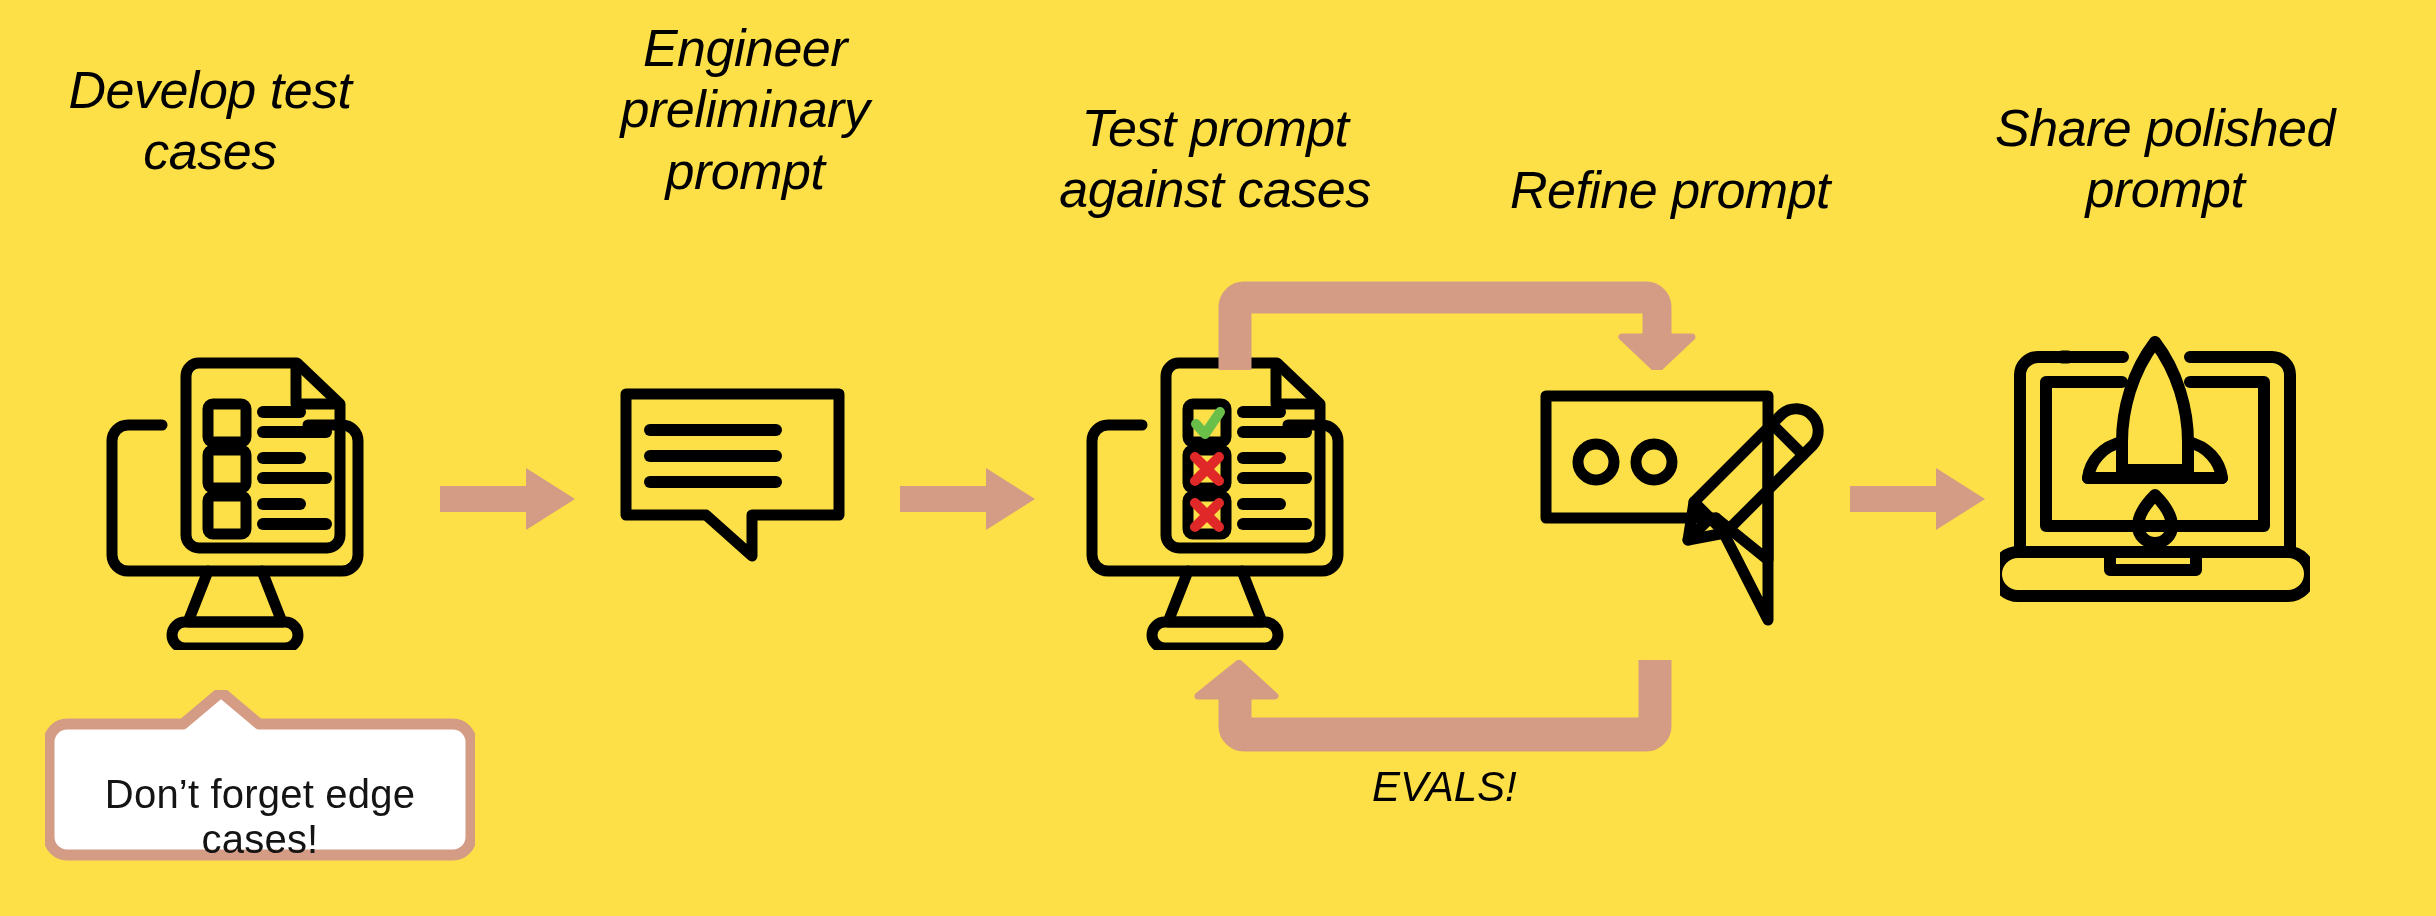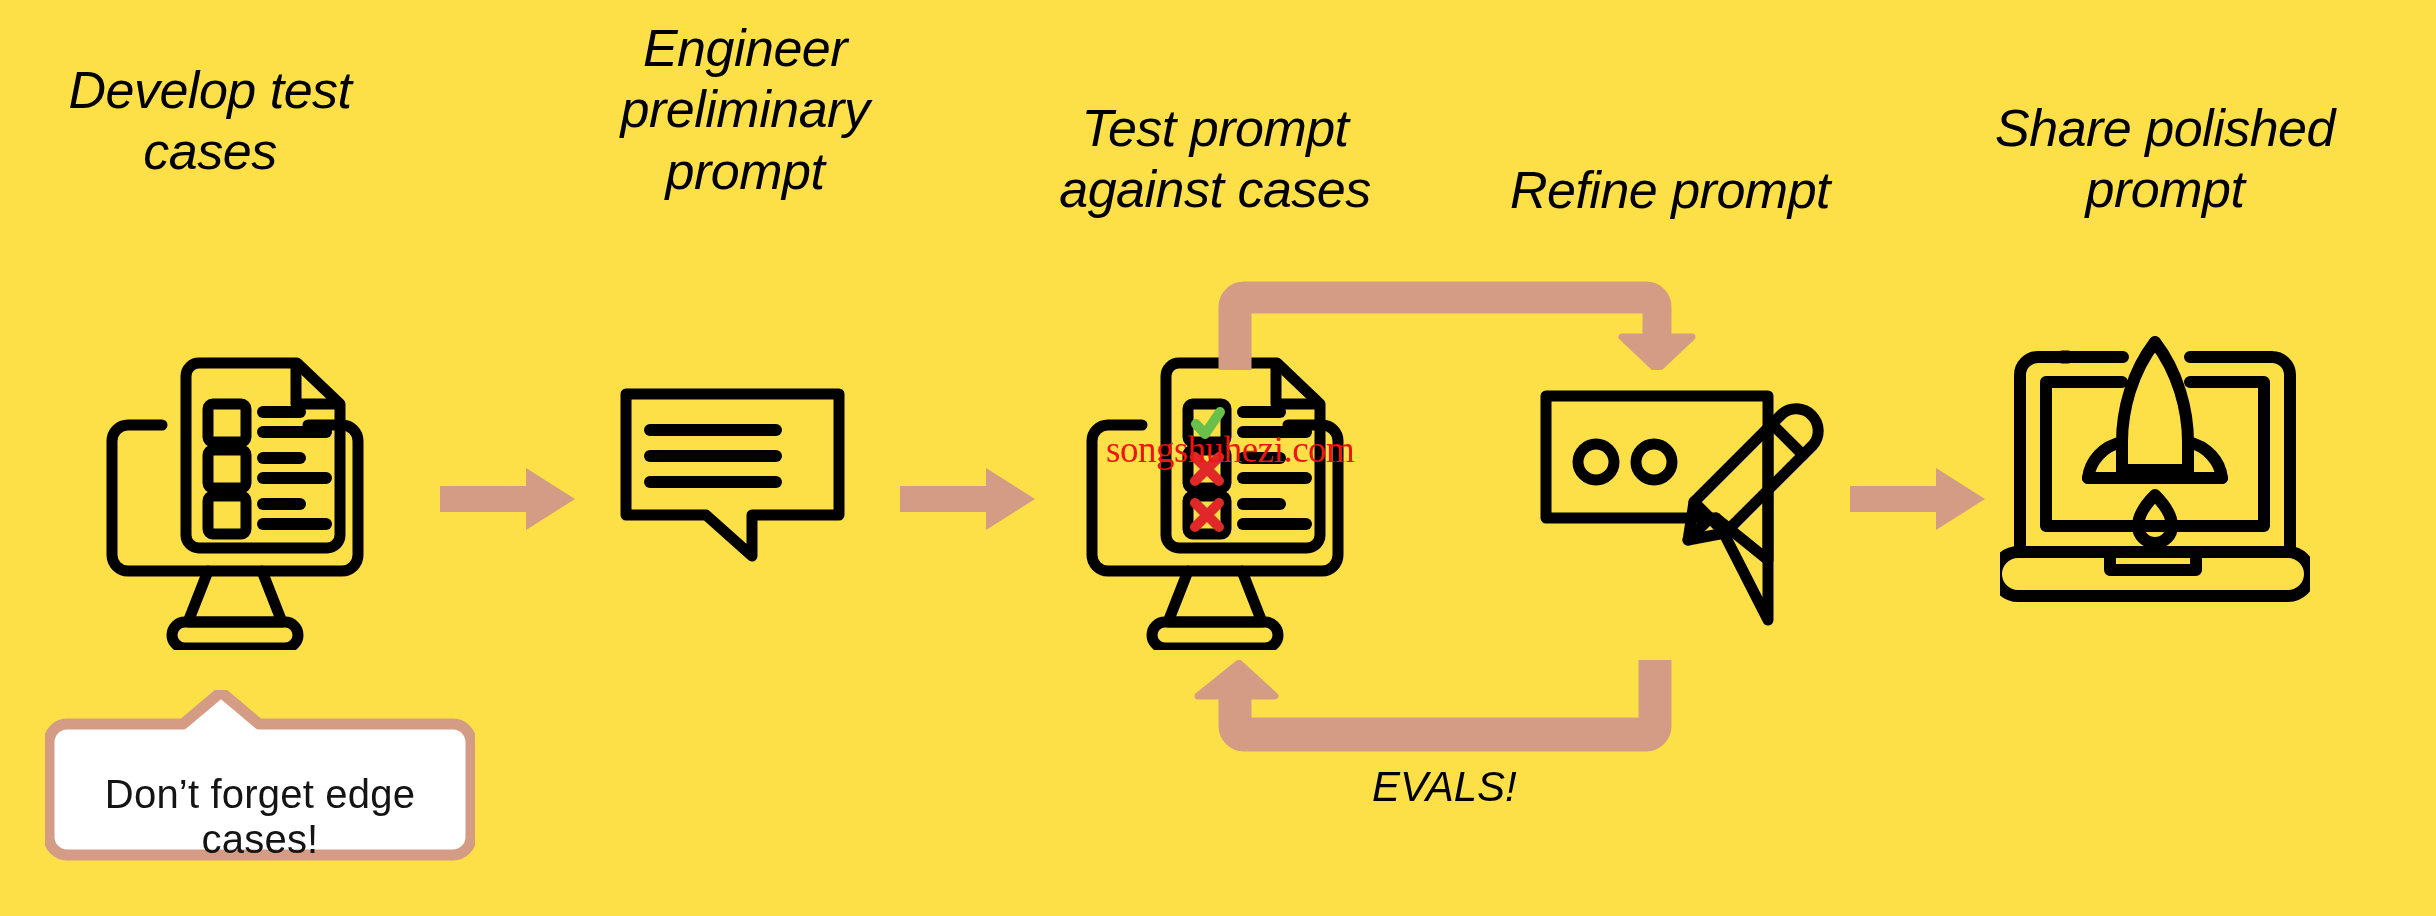--- a/index.html
+++ b/index.html
@@ -156,21 +156,20 @@
       </g>
       <g>
         <path d="M115 107 L139 131 M139 107 L115 131" stroke="#e02828" stroke-width="10"></path>
       </g>
       <g>
         <path d="M115 153 L139 177 M139 153 L115 177" stroke="#e02828" stroke-width="10"></path>
       </g>
     </svg>
   </div>
 
-  <div class="watermark" style="left:1106px; top:428px;">songshuhezi.com</div>
 
   <div class="loop-arrow" style="left:1180px; top:255px; width:570px; height:115px;">
     <svg viewBox="0 0 570 115" xmlns="http://www.w3.org/2000/svg">
       <path d="M42 115 V52 a22 22 0 0 1 22 -22 H466 a22 22 0 0 1 22 22 V82 h24 L477 115 L442 82 h24 V55 H68 V115 Z" fill="#d49b85" stroke="#d49b85" stroke-width="7" stroke-linejoin="round"></path>
     </svg>
   </div>
 
   <div class="icon-box" style="left:1540px; top:390px; width:300px; height:240px;">
     <svg viewBox="0 0 300 240" xmlns="http://www.w3.org/2000/svg" fill="none" stroke="#000" stroke-width="11" stroke-linecap="round" stroke-linejoin="round">
 

